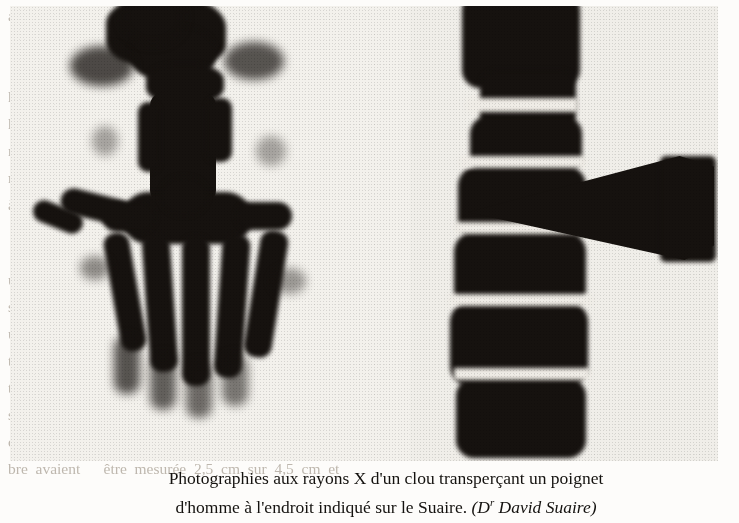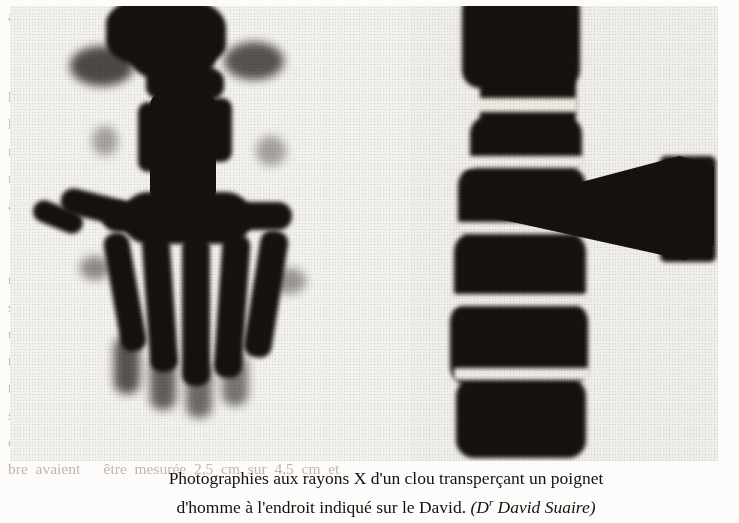--- a/index.html
+++ b/index.html
@@ -215,16 +215,16 @@
 
       <div class="blob" style="left:58px; top:150px; width:246px; height:104px; clip-path: polygon(0% 54%, 86% 0%, 100% 10%, 100% 86%, 88% 100%); border-radius:4px;"></div>
       <div class="blob soft" style="left:250px; top:150px; width:56px; height:106px; border-radius:6px;"></div>
 
       <div class="grain"></div>
     </div>
   </div>
 
   <div class="caption">
     <span>Photographies aux rayons X d'un clou transperçant un poignet</span>
-    <span class="l2"><span>d'homme à l'endroit indiqué sur le David. </span><i><span>(D</span><span class="sup">r</span><span> David Suaire)</span></i></span>
+    <span class="l2"><span>d'homme à l'endroit indiqué sur le Suaire. </span><i><span>(D</span><span class="sup">r</span><span> David Suaire)</span></i></span>
   </div>
 
 </div>
 
 </body></html>

